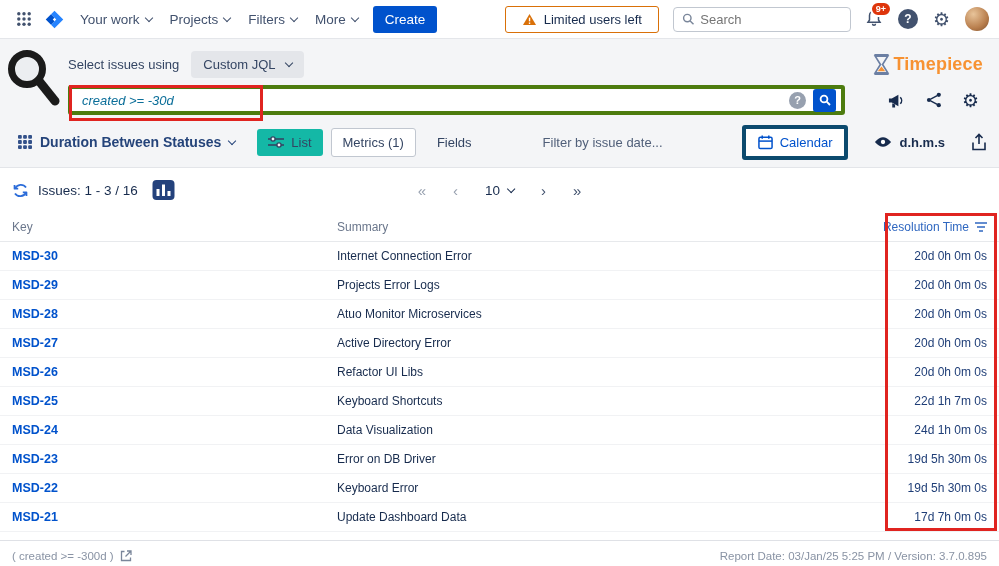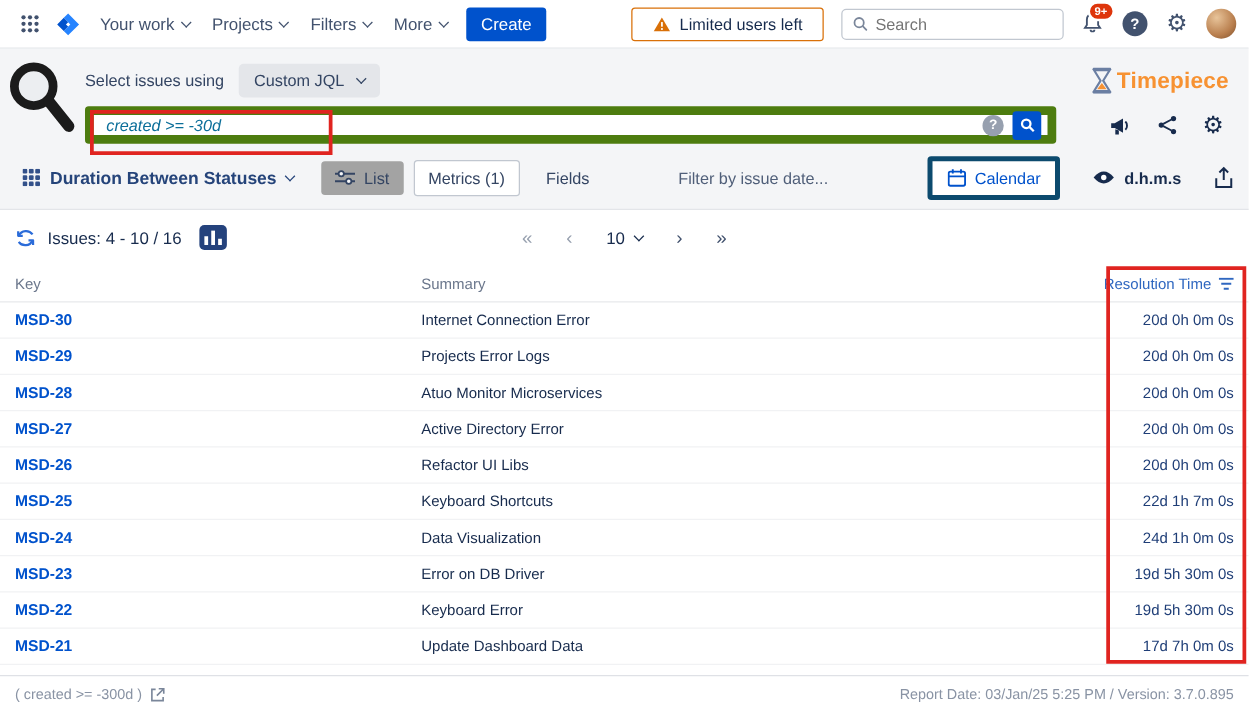--- a/index.html
+++ b/index.html
@@ -43,41 +43,41 @@
   .big-magnifier { position:absolute; left:2px; top:6px; }
   .q-row1 { display:flex; align-items:center; gap:12px; height:30px; }
   .q-label { font-size:13px; color:#344563; }
   .jql-select { display:flex; align-items:center; gap:10px; background:#e4e6ea;
     border-radius:4px; padding:6px 12px; font-size:13px; font-weight:500;
     color:#344563; cursor:pointer; }
   .brand { margin-left:auto; display:flex; align-items:center; gap:3px; padding-right:4px; }
   .brand-name { font-size:18px; font-weight:bold; color:#F79232; letter-spacing:.2px; }
   .q-row2 { display:flex; align-items:center; margin-top:6px; }
   .jql-input { position:relative; display:flex; align-items:center; background:#fff;
-    border:7px solid #4d7c0f; border-radius:3px; height:30px; width:777px;
+    border:4px solid #4d7c0f; border-radius:3px; height:30px; width:777px;
     padding:0 5px 0 10px; }
   .jql-text { font-size:13px; font-style:italic; color:#0b6e99; }
   .jql-right { margin-left:auto; display:flex; align-items:center; gap:7px; }
   .q-help { width:17px; height:17px; border-radius:50%; background:#97A0AF; color:#fff;
     font-size:11px; font-weight:bold; display:flex; align-items:center;
     justify-content:center; cursor:pointer; }
   .jql-search-btn { width:23px; height:23px; background:#0052CC; border:none;
     border-radius:3px; display:flex; align-items:center; justify-content:center;
     cursor:pointer; }
   .redbox-jql { position:absolute; left:-3px; top:-4px; width:194px; height:36px;
     border:3px solid #e02420; pointer-events:none; }
   .q-icons { margin-left:auto; display:flex; align-items:center; gap:20px;
     padding-right:8px; }
   .q-icons .gear-glyph { color:#172B4D; }
   .q-row3 { display:flex; align-items:center; margin-top:11px; margin-left:-56px; height:32px; }
   .dur-dropdown { display:flex; align-items:center; gap:8px; font-size:14px;
     font-weight:bold; color:#25447A; cursor:pointer; padding:4px 6px; }
   .seg { display:flex; align-items:center; gap:7px; padding:6px 11px; font-size:13px;
     color:#344563; cursor:pointer; border-radius:3px; }
-  .seg-list { background:#a3a3a3; margin-left:16px; }
+  .seg-list { background:#14b8a6; margin-left:16px; }
   .seg-metrics { background:#fff; border:1px solid #c1c7d0; margin-left:8px; }
   .seg-fields { margin-left:10px; }
   .date-filter-label { margin-left:60px; font-size:13px; color:#505F79; cursor:pointer; }
   .q3-right { margin-left:auto; display:flex; align-items:center; gap:26px; }
   .calendar-btn { display:flex; align-items:center; gap:7px; background:#fff;
     border:4px solid #0c4a6e; border-radius:3px; padding:6px 12px; font-size:13px;
     font-weight:500; color:#0052CC; cursor:pointer; }
   .format-label { display:flex; align-items:center; gap:7px; font-size:13px;
     font-weight:bold; color:#172B4D; cursor:pointer; }
 
@@ -311,21 +311,21 @@
 
 <div class="issues-bar">
   <span class="refresh-btn">
     <svg width="17" height="17" viewBox="0 0 20 20" fill="none" stroke="#2b6cd9" stroke-width="2.1">
       <path d="M16.5 6.5 A7.5 7.5 0 0 0 3.6 7.6"></path>
       <path d="M3.5 13.5 A7.5 7.5 0 0 0 16.4 12.4"></path>
       <path d="M3 3.5 v4.3 h4.3" stroke-linejoin="round"></path>
       <path d="M17 16.5 v-4.3 h-4.3" stroke-linejoin="round"></path>
     </svg>
   </span>
-  <span class="issues-count">Issues: 4 - 10 / 16</span>
+  <span class="issues-count">Issues: 1 - 3 / 16</span>
   <span class="chart-btn">
     <svg width="23" height="20" viewBox="0 0 22 20">
       <rect width="22" height="20" rx="4" fill="#24427C"></rect>
       <rect x="4" y="9" width="3" height="7" fill="#fff"></rect>
       <rect x="9.5" y="4.5" width="3" height="11.5" fill="#fff"></rect>
       <rect x="15" y="11" width="3" height="5" fill="#fff"></rect>
     </svg>
   </span>
 
   <span class="pagination">

